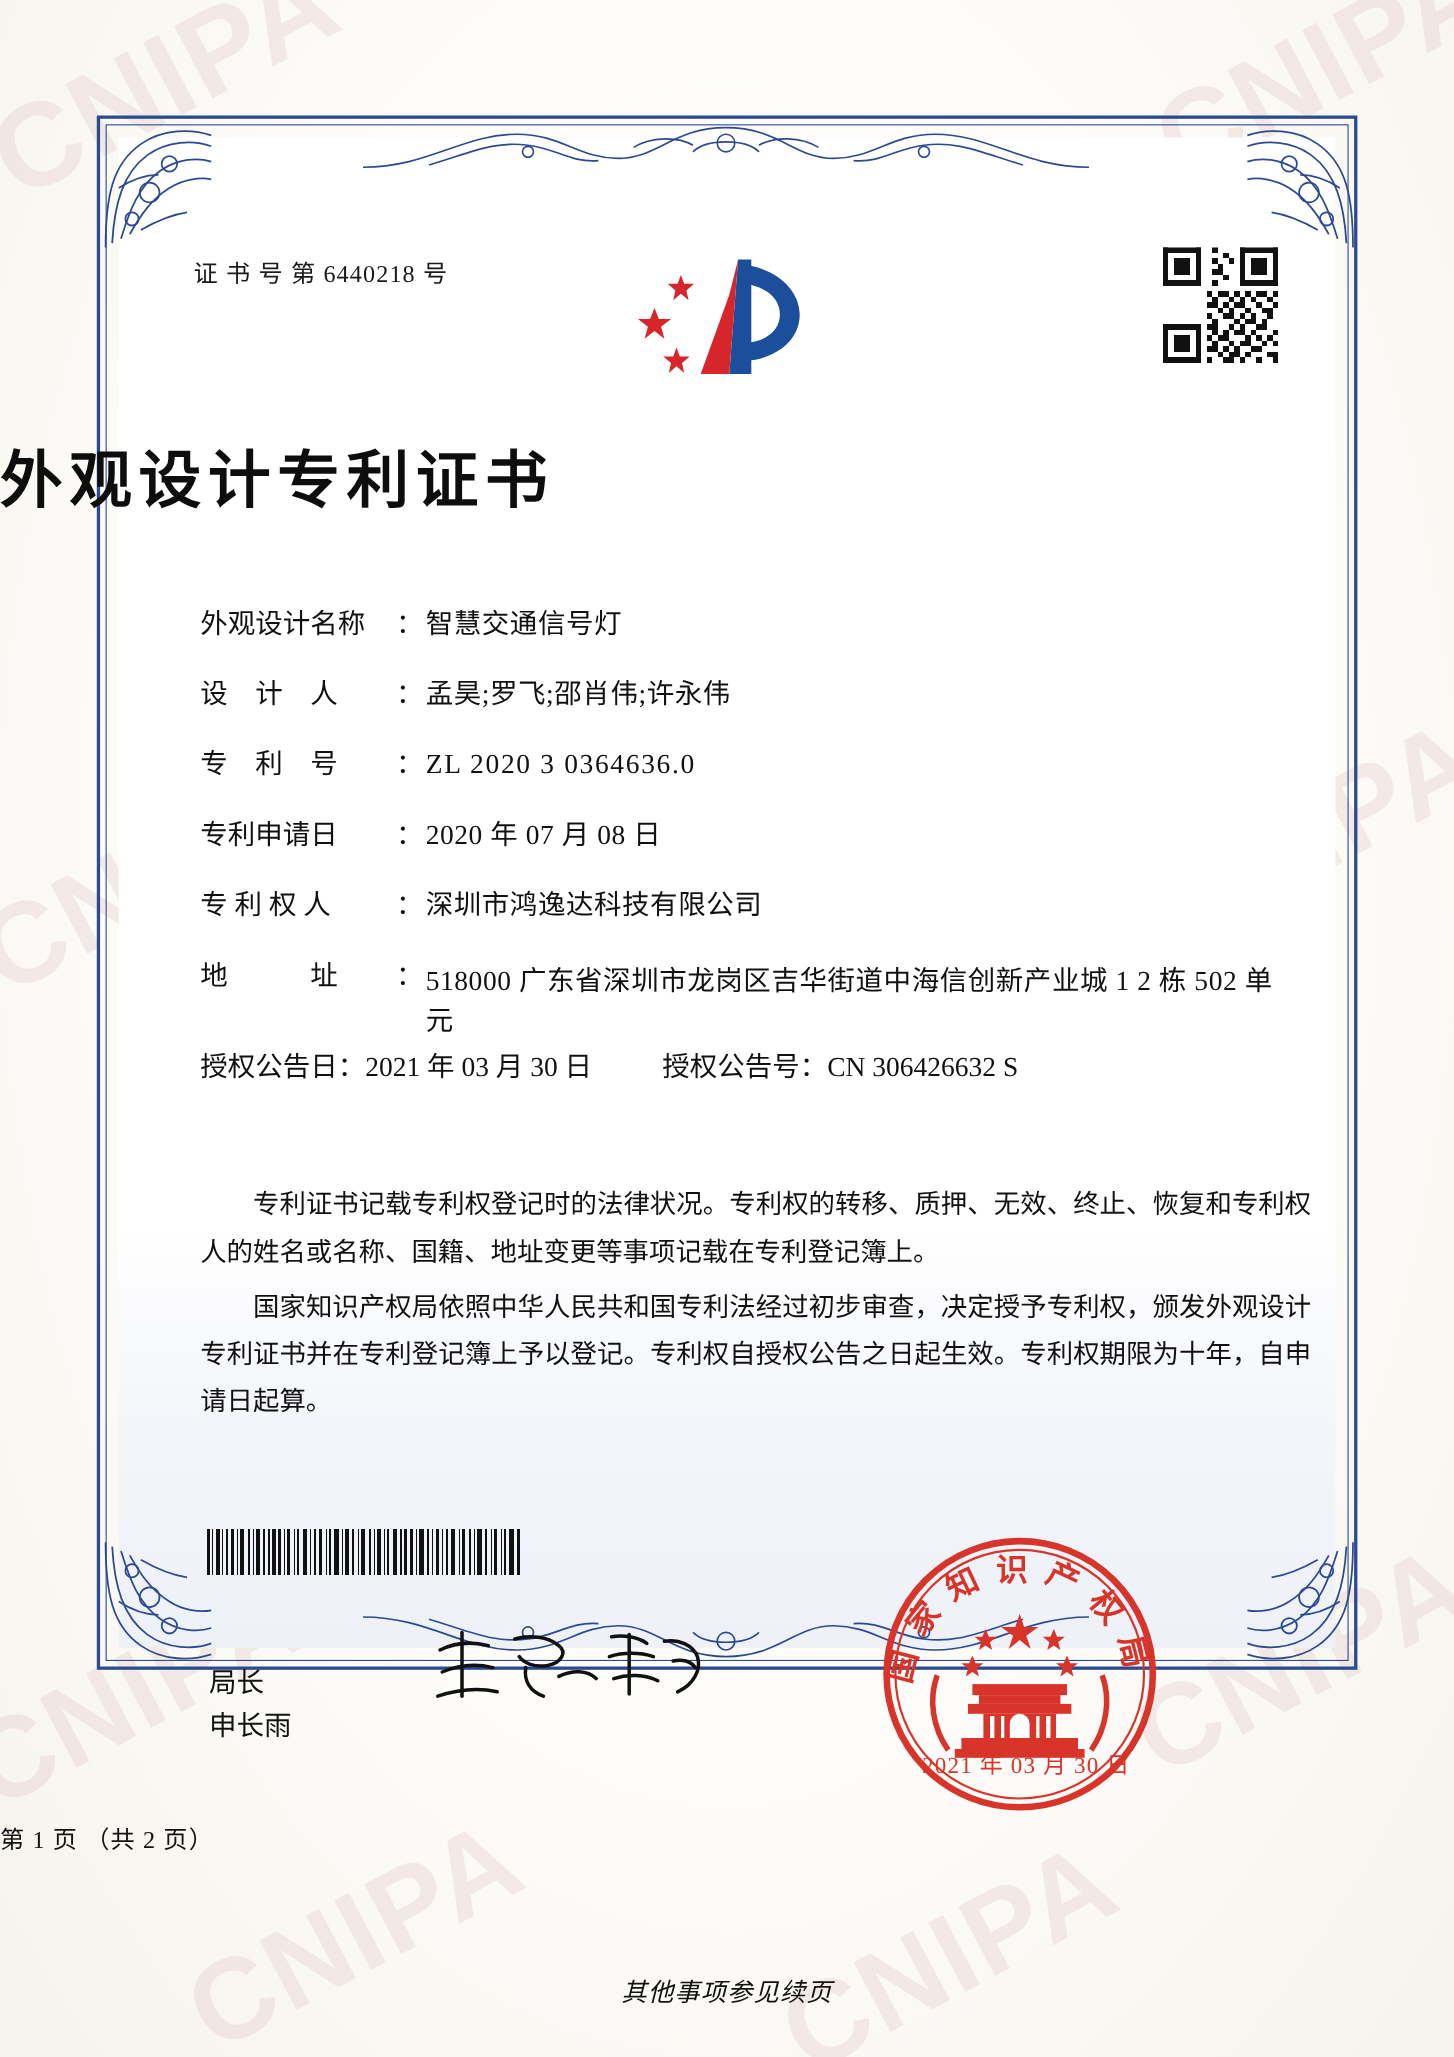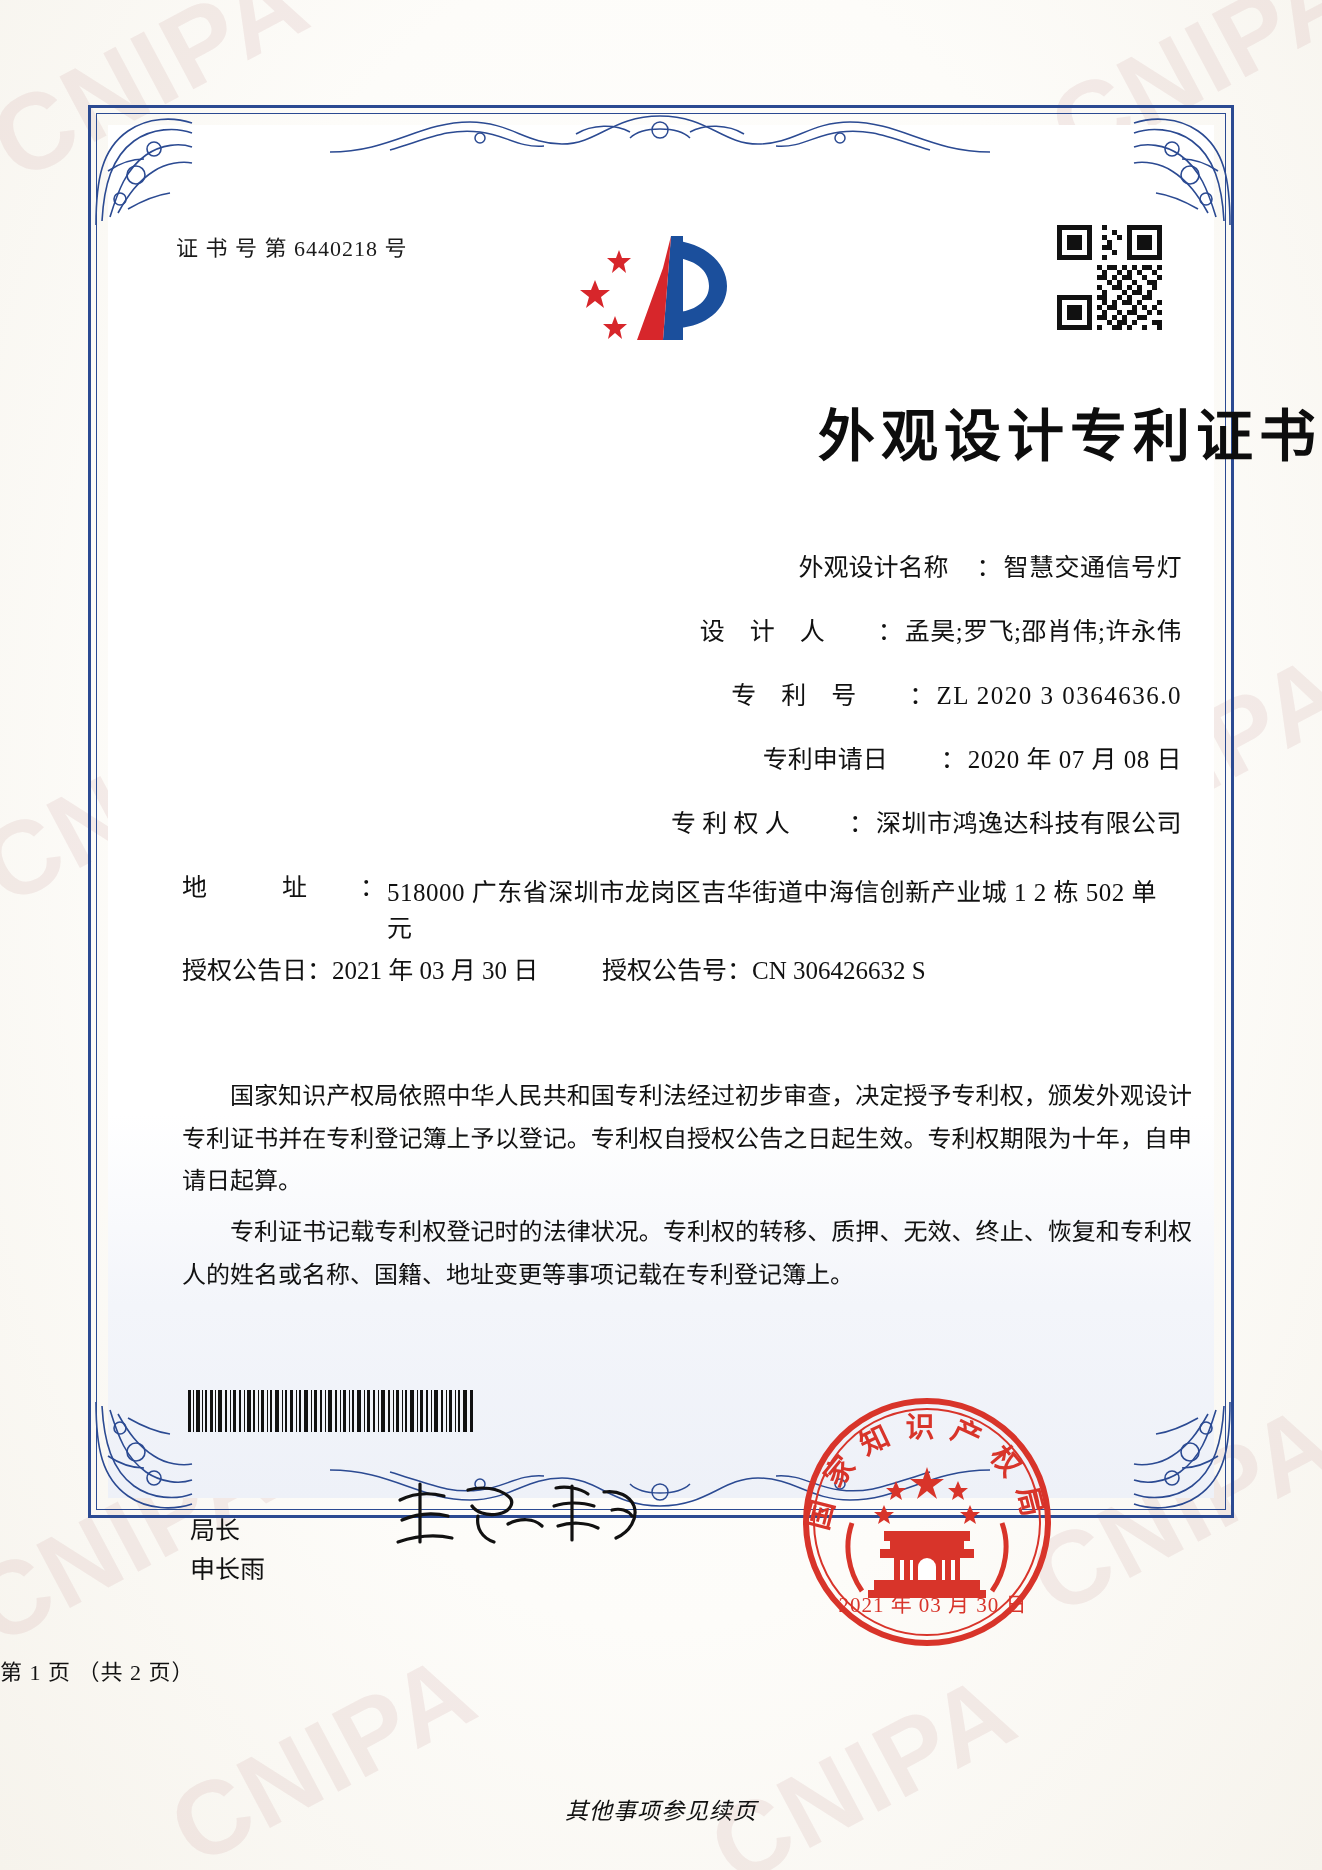--- a/index.html
+++ b/index.html
@@ -121,21 +121,21 @@
     right: 160px;
     top: 225px;
     width: 105px;
     height: 105px;
   }
 
   #doc-title {
     position: absolute;
     left: 0; right: 0;
     top: 390px;
-    text-align: right;
+    text-align: left;
     font-size: 57px;
     font-weight: 700;
     letter-spacing: 6px;
     color: #0d0d0d;
     font-family: "DejaVu Serif", "Liberation Serif", serif;
   }
 
   
   #fields {
     position: absolute;
@@ -144,21 +144,20 @@
     width: 1000px;
     color: #111;
     font-size: 25px;
     line-height: 1.0;
   }
   .field-row {
     display: flex;
     align-items: flex-start;
     margin-bottom: 39px;
     white-space: nowrap;
-    justify-content: flex-end;
   }
   .field-label {
     width: 178px;
     flex: 0 0 178px;
     display: flex;
     justify-content: space-between;
     letter-spacing: 0;
   }
   .field-colon { margin: 0 2px 0 0; }
   .field-value { letter-spacing: 0.5px; }
@@ -519,22 +518,22 @@
       </span>
       <span class="dual-right">
         <span class="dual-label">授权公告号</span>
         <span>：</span>
         <span>CN 306426632 S</span>
       </span>
     </div>
   </div>
 
   <div id="paragraphs">
+    <p>专利证书记载专利权登记时的法律状况。专利权的转移、质押、无效、终止、恢复和专利权人的姓名或名称、国籍、地址变更等事项记载在专利登记簿上。</p>
     <p>国家知识产权局依照中华人民共和国专利法经过初步审查，决定授予专利权，颁发外观设计专利证书并在专利登记簿上予以登记。专利权自授权公告之日起生效。专利权期限为十年，自申请日起算。</p>
-    <p>专利证书记载专利权登记时的法律状况。专利权的转移、质押、无效、终止、恢复和专利权人的姓名或名称、国籍、地址变更等事项记载在专利登记簿上。</p>
   </div>
 
   <div id="barcode">
     <svg viewBox="0 0 290 42" preserveAspectRatio="none" shape-rendering="crispEdges">
       <rect width="290" height="42" fill="#ffffff" opacity="0"></rect>
       <g fill="#111111">
         <rect x="0" y="0" width="3" height="42"></rect>
           <rect x="5" y="0" width="1" height="42"></rect>
         <rect x="8" y="0" width="4" height="42"></rect>
           <rect x="14" y="0" width="1" height="42"></rect>

